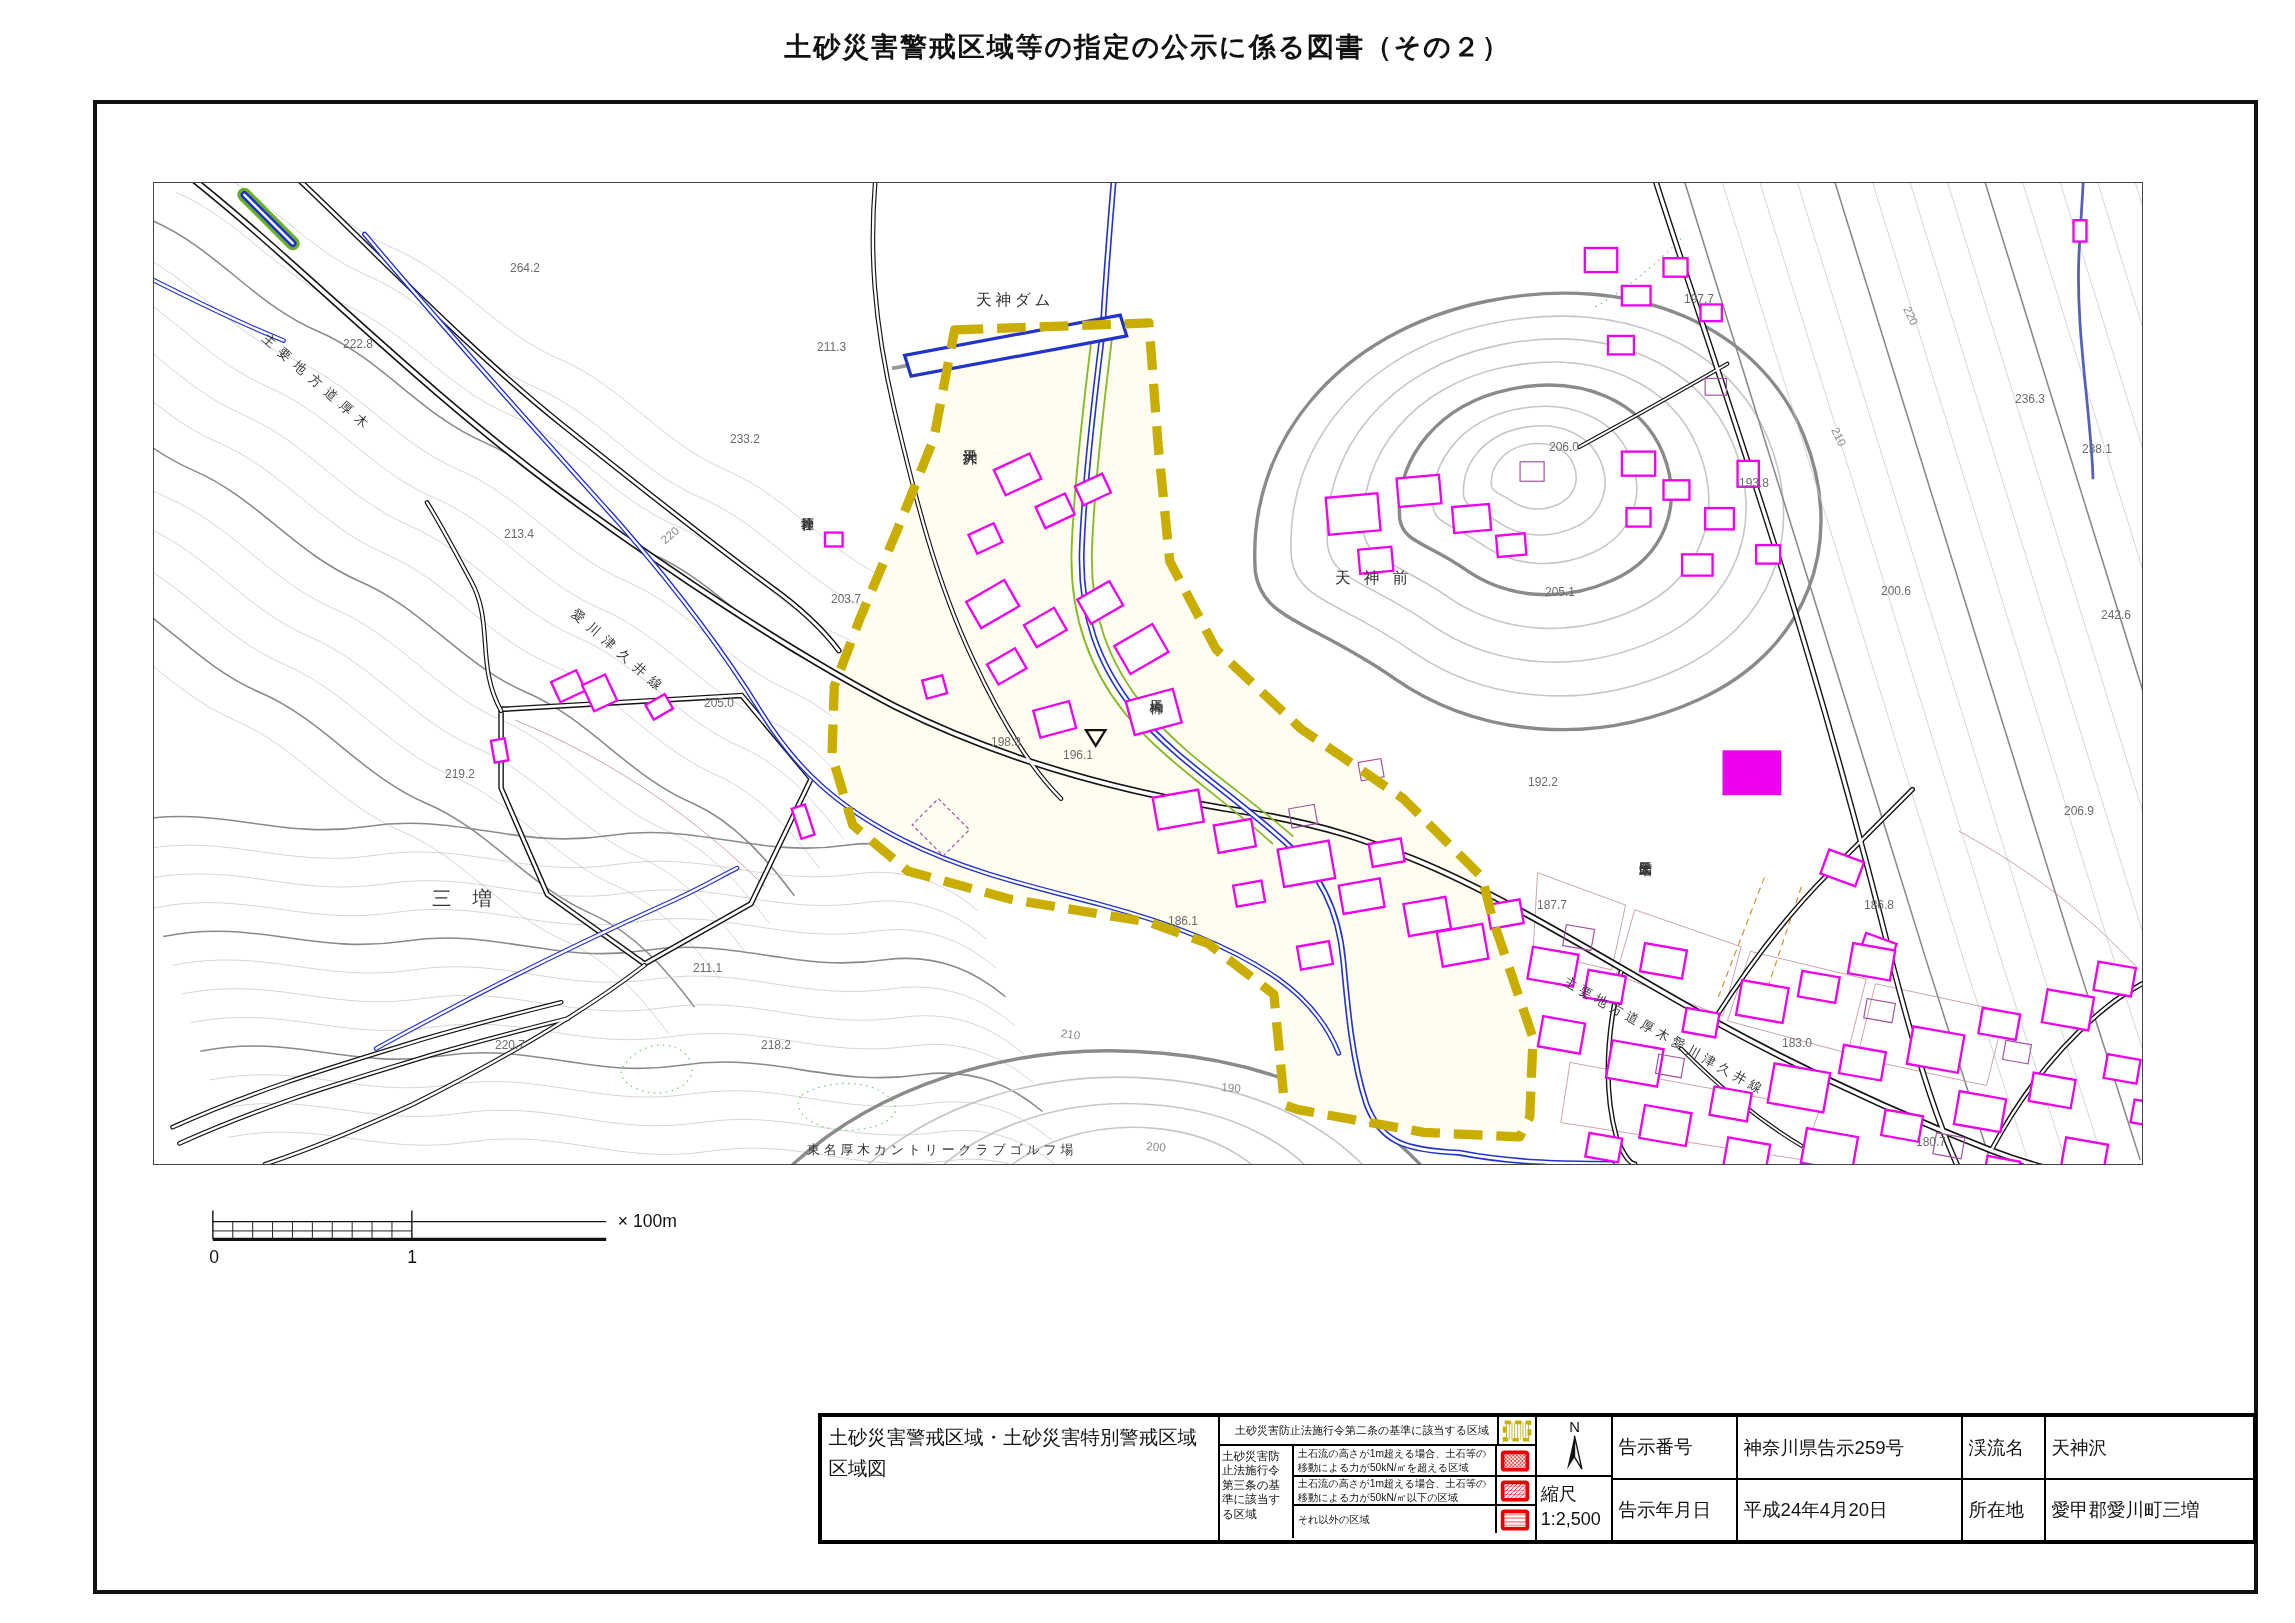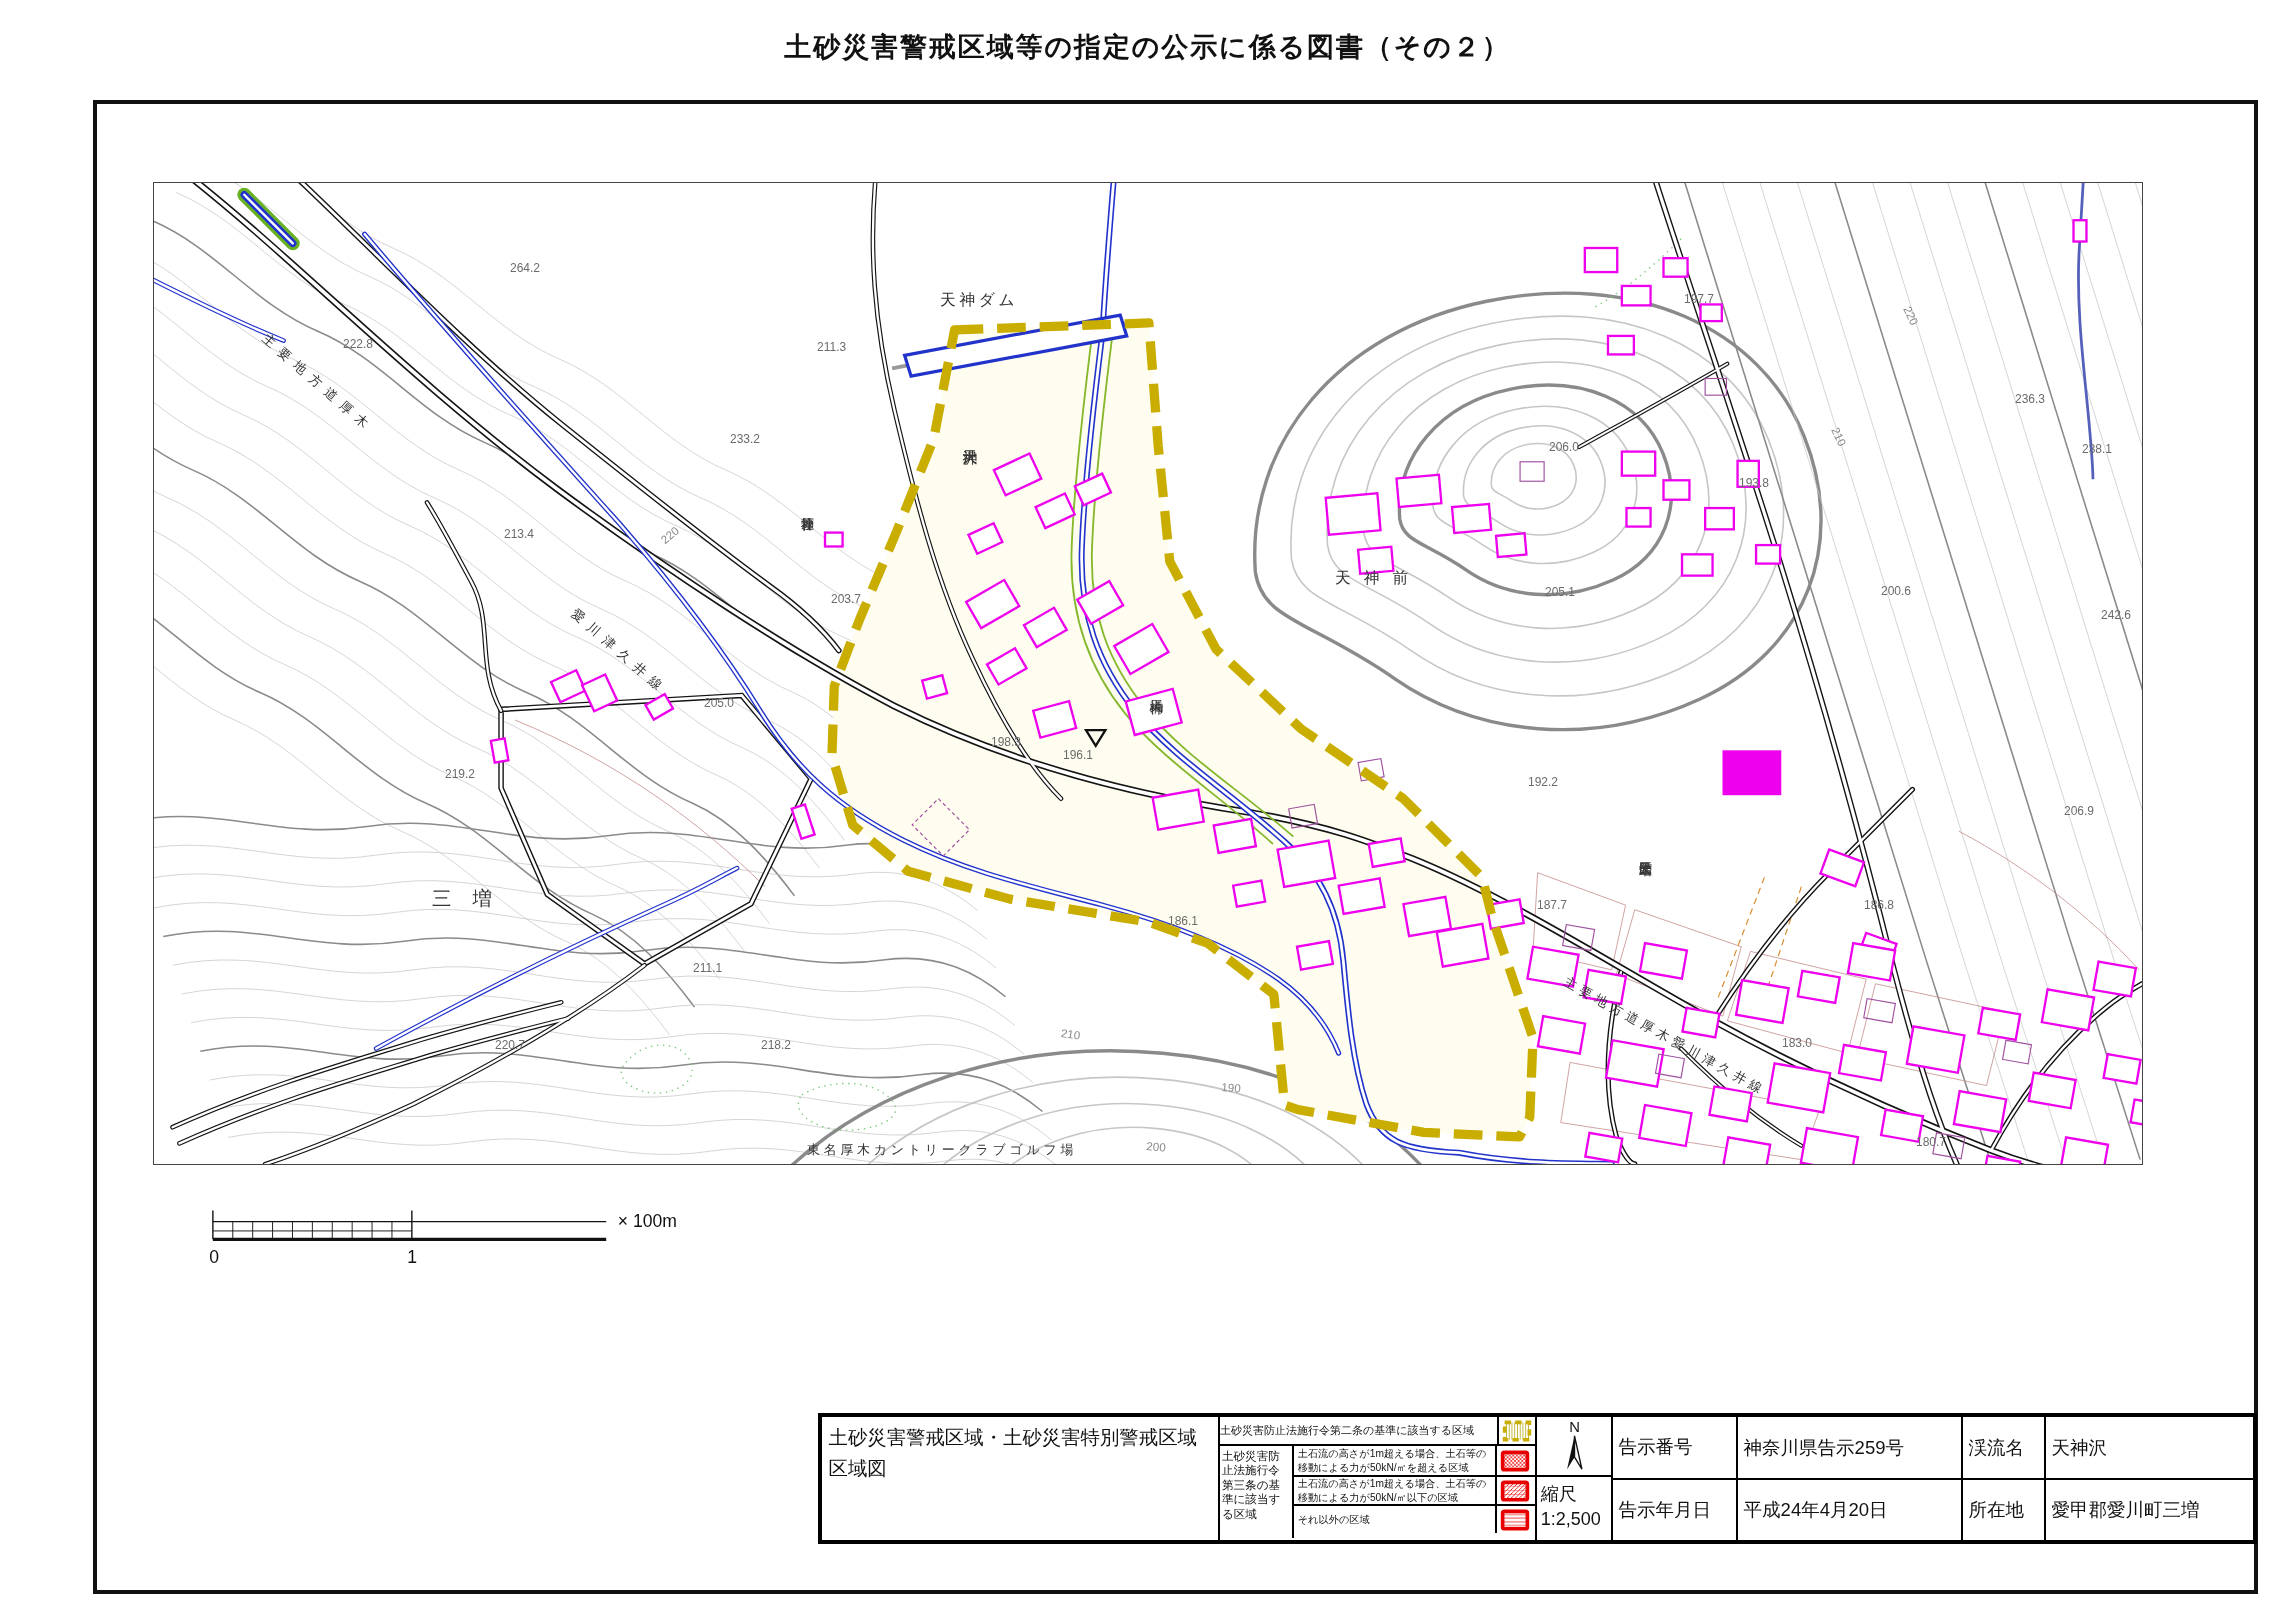--- a/index.html
+++ b/index.html
@@ -34,21 +34,21 @@
   .odash{stroke:var(--c-orange);stroke-width:2.5;fill:none;stroke-dasharray:14 10}
   .gdot{stroke:var(--c-green);stroke-width:3;fill:none;stroke-dasharray:3 10}
   .ygl{stroke:var(--c-ygreen);stroke-width:4;fill:none}
   
   #scalebar{left:199px;top:1203px;width:509px;height:79px}
   
   #btable{left:818px;top:1413px;width:1439px;height:131px;border:4.2px solid #000;display:flex;background:#fff;font-family:"Liberation Sans","DejaVu Sans",sans-serif}
   #t-title{width:398px;border-right:2.8px solid #000;font-size:19.4px;line-height:1.6;padding:4.6px 6.5px}
   #t-legend{width:317px;border-right:2.8px solid #000;display:flex;flex-direction:column}
   .lg-row1{height:29px;border-bottom:2.8px solid #000;display:flex}
-  .lg-row1 .lbl{width:277px;font-size:11px;display:flex;align-items:center;padding-left:0}
+  .lg-row1 .lbl{width:277px;font-size:11px;display:flex;align-items:center;padding-left:15px}
   .swcell{width:37px;border-left:2.8px solid #000;display:flex;align-items:center;justify-content:center}
   .lg-rows{height:92px;display:flex}
   .lg-grp{width:74px;border-right:2.8px solid #000;font-size:11.6px;line-height:1.25;padding:2.8px 1.9px}
   .lg-right{width:241px;display:flex;flex-direction:column}
   .lg-sub{height:29px;display:flex}
   .lg-sub+.lg-sub{border-top:2.8px solid #000}
   .lg-sub .lbl{width:201px;font-size:10.2px;line-height:1.3;display:flex;align-items:center;padding-left:3.7px}
   #t-ns{width:76px;border-right:2.8px solid #000;display:flex;flex-direction:column}
   #n-cell{height:60px;border-bottom:2.8px solid #000;display:flex;align-items:center;justify-content:center}
   #s-cell{height:60px;font-size:18px;line-height:1.4;padding:4.6px 3.7px}
@@ -328,21 +328,21 @@
 
   <path d="M 1730,317 L 2150,302 L 2170,567 L 2195,817 L 2295,1007 L 2480,1180
            L 2700,1330 L 2870,1500 L 2892,1588 L 2980,1847 L 2973,2018 L 2951,2061
            L 2744,2051 L 2472,2002 L 2443,1992 L 2420,1753 L 2278,1643 L 2150,1597
            L 1850,1547 L 1630,1487 L 1510,1387 L 1465,1237 L 1470,1087 L 1525,942
            L 1605,752 L 1685,552 Z" fill="none" style="stroke:var(--c-hazard,#C9AD00)" stroke-width="20" stroke-dasharray="62 30" stroke-linejoin="round"></path>
 
   <path d="M 2014,1182 L 2056,1182 L 2035,1216 Z" fill="none" stroke="#111" stroke-width="5"></path>
 </svg>
 <div id="map-labels">
-      <div class="mlabel" style="left: 786px; top: 107px; font-size: 15.7px; letter-spacing: 3.7px;">天神ダム</div>
+      <div class="mlabel" style="left: 822px; top: 107px; font-size: 15.7px; letter-spacing: 3.7px;">天神ダム</div>
       <div class="mlabel vert" style="left: 806px; top: 255px; font-size: 15px;">天神沢</div>
       <div class="mlabel" style="left: 1181px; top: 385px; font-size: 15.7px; letter-spacing: 13px;">天神前</div>
       <div class="mlabel vert" style="left: 994px; top: 506px; font-size: 14px;">天神橋</div>
       <div class="mlabel vert" style="left: 644px; top: 324px; font-size: 13px;">菅原神社</div>
       <div class="mlabel" style="left: 278px; top: 702px; font-size: 19.4px; letter-spacing: 21px;">三増</div>
       <div class="mlabel vert" style="left: 1482px; top: 669px; font-size: 13px;">上三増公民館</div>
       <div class="mlabel" style="left: 653px; top: 958px; font-size: 13px; letter-spacing: 3.7px;">東名厚木カントリークラブゴルフ場</div>
       <div class="mlabel" style="left: 116px; top: 147px; font-size: 13px; letter-spacing: 7.4px; transform: rotate(41deg);">主要地方道厚木</div>
       <div class="mlabel" style="left: 425px; top: 422px; font-size: 13px; letter-spacing: 7.4px; transform: rotate(41deg);">愛川津久井線</div>
       <div class="mlabel" style="left: 1415px; top: 790px; font-size: 13px; letter-spacing: 4.6px; transform: rotate(29deg);">主要地方道厚木愛川津久井線</div>

